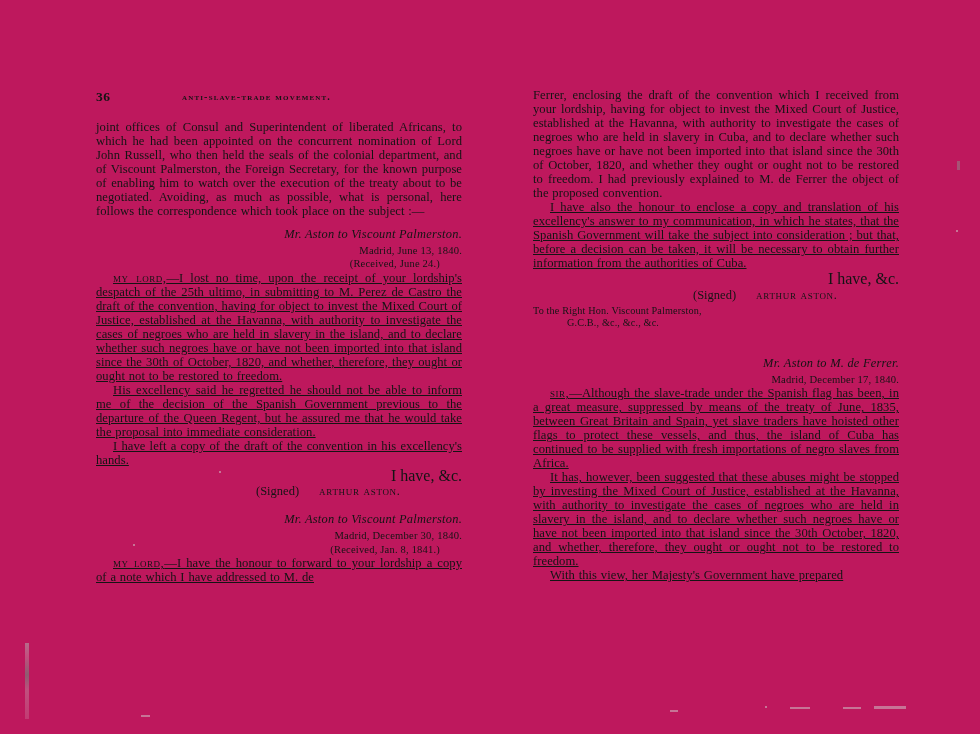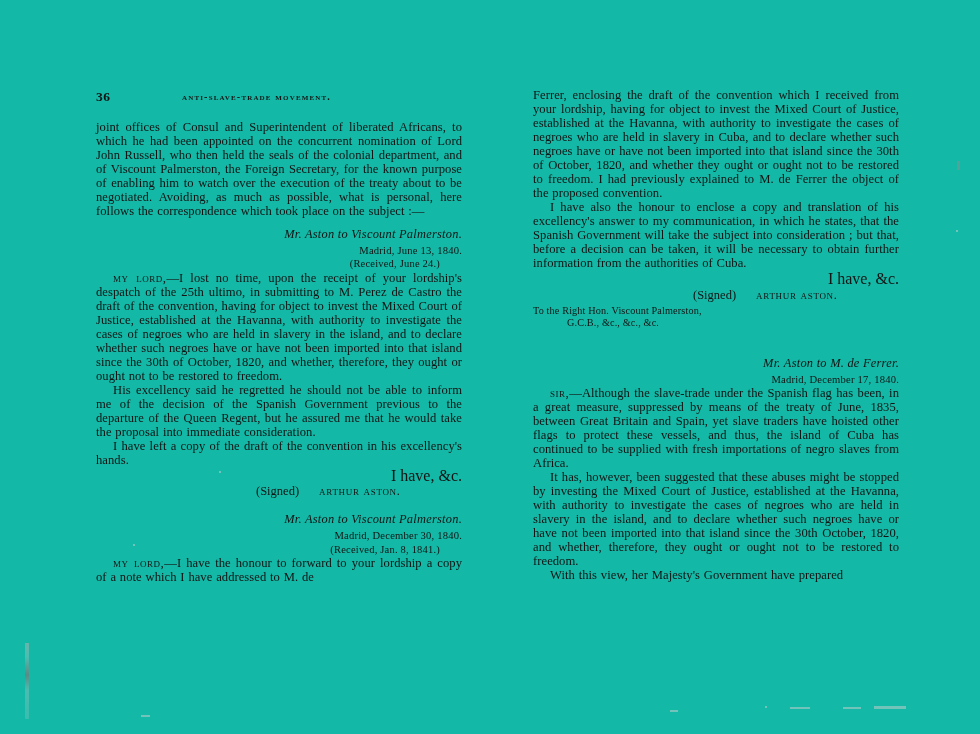--- a/index.html
+++ b/index.html
@@ -14,21 +14,21 @@
     overflow: hidden;
     font-family: "Liberation Serif", "DejaVu Serif", serif;
     color: #141414;
     position: relative;
   }
 
   
   #scan-sheet {
     position: absolute;
     inset: 0;
-    background: #14b8a6;
+    background: #be185d;
   }
 
   
   .spread {
     position: absolute;
     top: 0;
     left: 0;
     width: 980px;
     height: 734px;
   }
@@ -74,21 +74,21 @@
     margin: 0;
     font-size: 12.6px;
     line-height: 14px;
     text-align: justify;
     text-justify: inter-word;
     letter-spacing: .05px;
     word-spacing: .6px;
     hyphens: none;
   }
   p.body.cont  { text-indent: 0; }
-  p.body.indent{ text-indent: 17px; }
+  p.body.indent{ text-indent: 17px; text-decoration: underline; }
 
   
   .letter-heading {
     margin: 9px 0 2px 0;
     font-size: 12.4px;
     font-style: italic;
     text-align: right;
     letter-spacing: .25px;
   }
   .letter-heading.tight-top { margin-top: 13px; }

